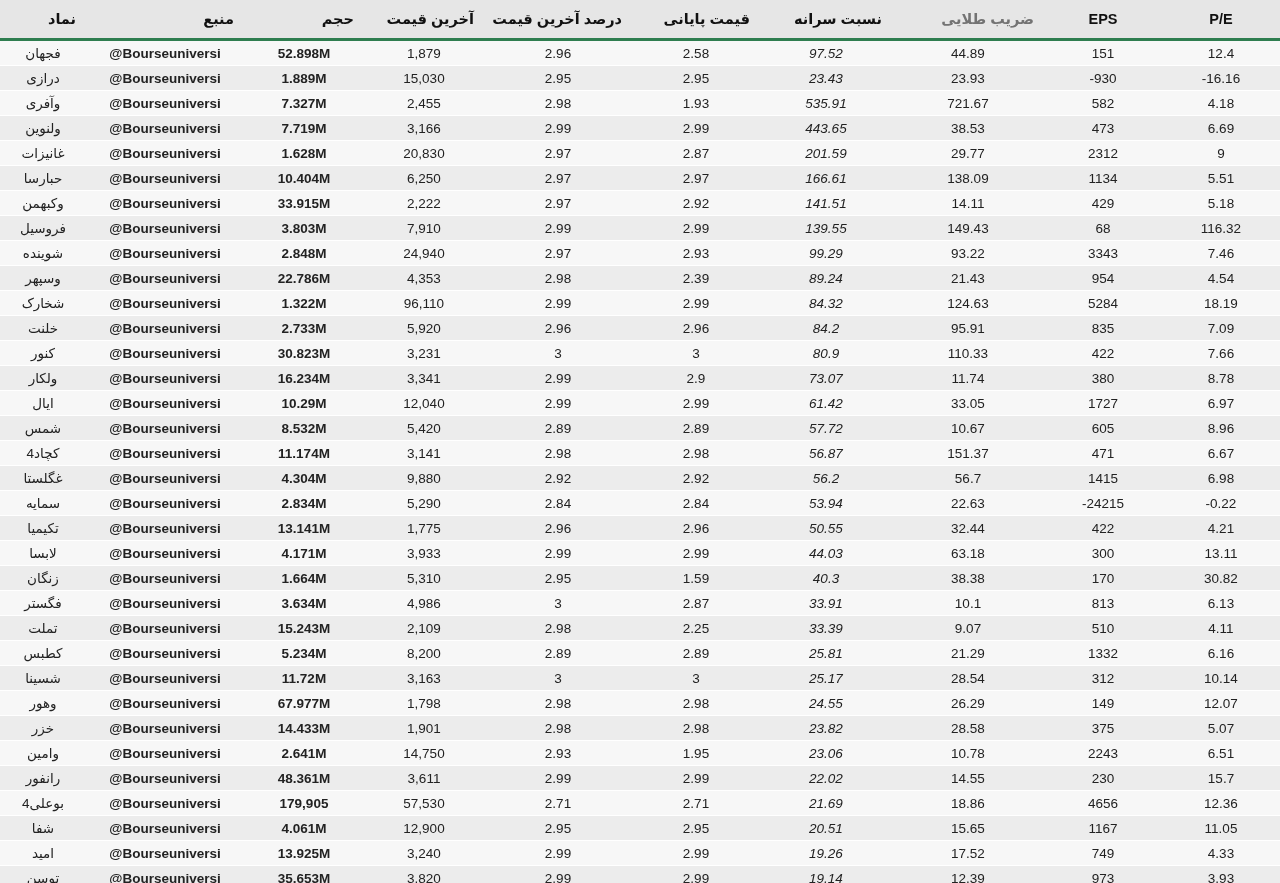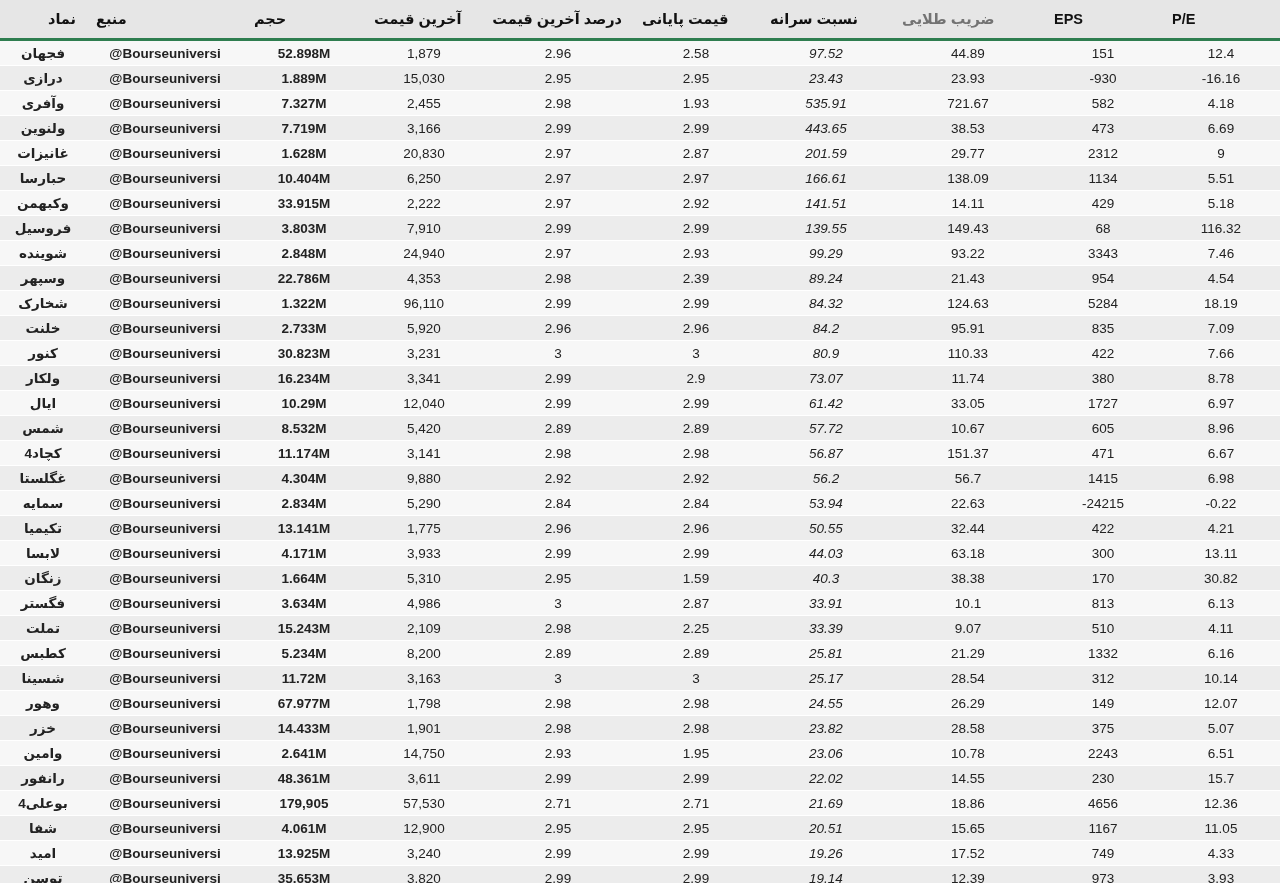--- a/index.html
+++ b/index.html
@@ -22,23 +22,23 @@
   }
   #stock-table thead th {
     background: #e6e6e6;
     color: #111111;
     font-size: 14.5px;
     font-weight: bold;
     height: 38px;
     padding: 0 10px;
     border-bottom: 3px solid #2e7d4f;
     white-space: nowrap;
-    text-align: left;
+    text-align: right;
   }
-  #stock-table thead th.h-left   { text-align: left; }
+  #stock-table thead th.h-left   { text-align: center; }
   #stock-table thead th.h-right  { text-align: right; }
   #stock-table thead th.h-gold   { color: #737373; }
   #stock-table tbody td {
     height: 24px;
     font-size: 13.5px;
     color: #222222;
     padding: 0 10px;
     white-space: nowrap;
     text-align: center;
     border-bottom: 1px solid #ffffff;
@@ -48,21 +48,21 @@
 
   td.c-pe      { text-align: left;  direction: ltr; }
   td.c-eps     { text-align: left;  direction: ltr; }
   td.c-gold    { text-align: center; color: #0b1f8f; font-weight: normal; font-size: 14.5px; direction: ltr; }
   td.c-ratio   { text-align: left;  direction: ltr; font-style: italic; }
   td.c-close   { text-align: center; color: #1d7a30; direction: ltr; }
   td.c-pct     { text-align: center; color: #1d7a30; direction: ltr; }
   td.c-last    { text-align: left;  direction: ltr; }
   td.c-vol     { text-align: left;  direction: ltr; font-weight: bold; }
   td.c-src     { text-align: center; color: #0b2d7a; font-weight: bold; direction: ltr; }
-  td.c-sym     { text-align: right;  color: #1a1a1a; font-weight: bold; }
+  td.c-sym     { text-align: right;  color: #1a1a1a; }
 
   
   col.w-pe    { width: 118px; }
   col.w-eps   { width: 118px; }
   col.w-gold  { width: 152px; }
   col.w-ratio { width: 132px; }
   col.w-close { width: 128px; }
   col.w-pct   { width: 148px; }
   col.w-last  { width: 120px; }
   col.w-vol   { width: 120px; }

